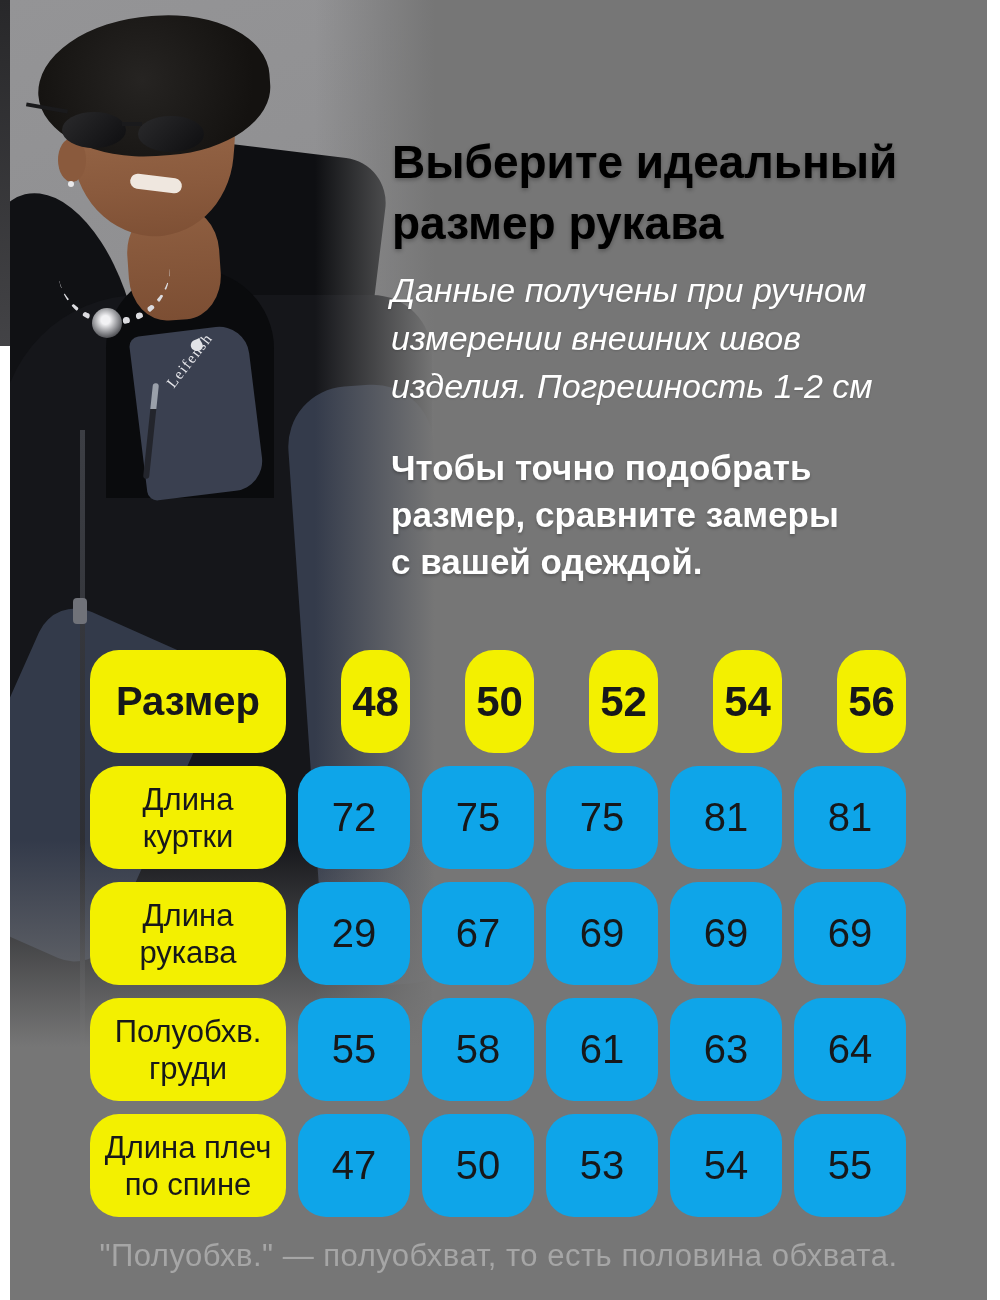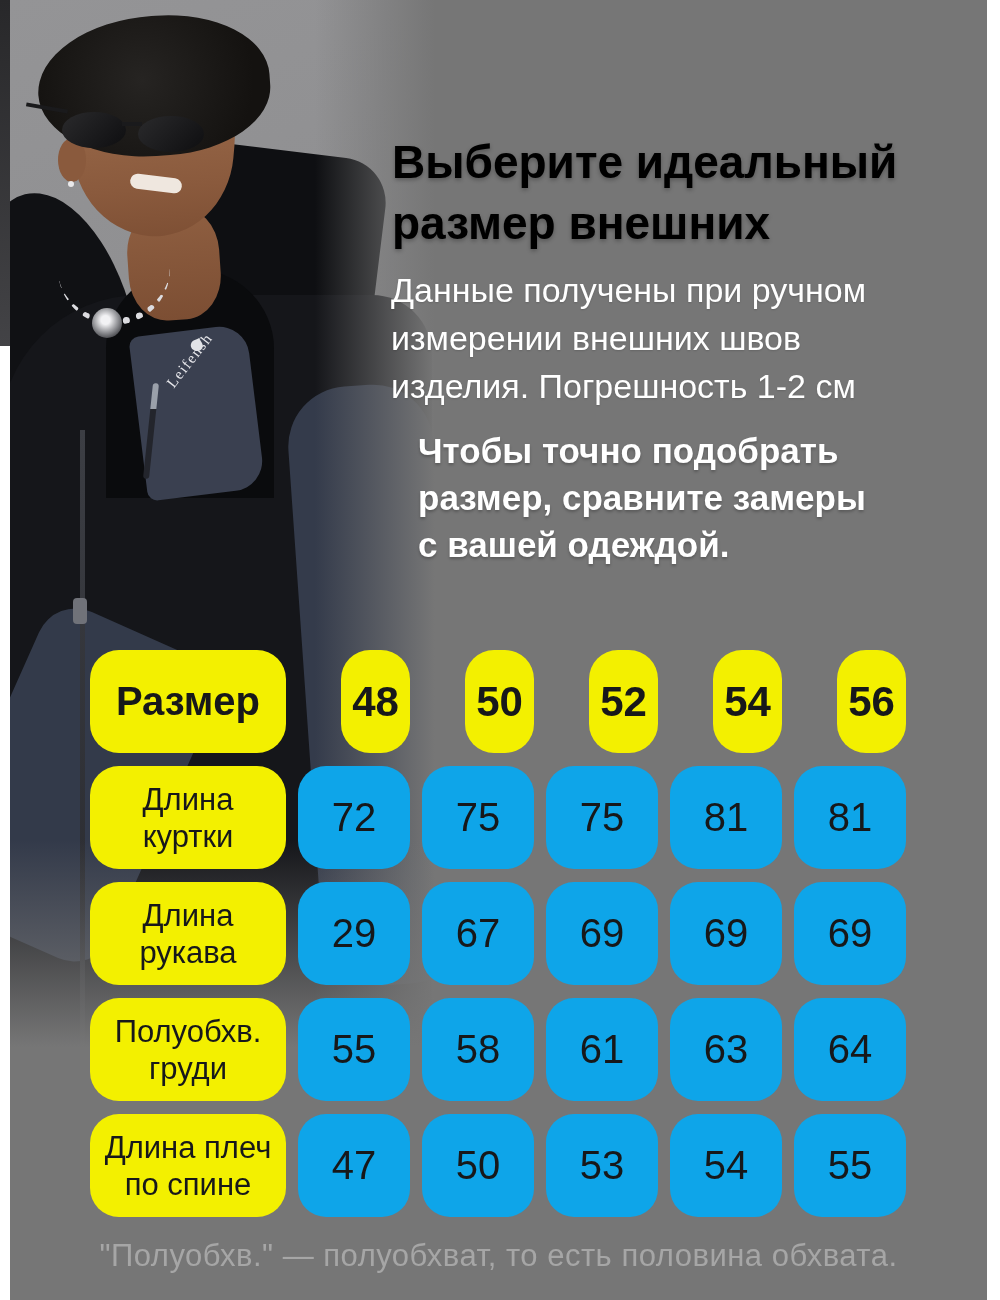--- a/index.html
+++ b/index.html
@@ -45,23 +45,23 @@
   .glasses-arm{left:16px;top:106px;width:42px;height:4px;background:#1a1a1c;transform:rotate(10deg);}
   .smile{left:120px;top:176px;width:52px;height:15px;background:#efe7df;border-radius:10px;transform:rotate(7deg);}
   .fade-r{right:0;top:0;width:130px;height:100%;background:linear-gradient(to right,rgba(118,118,118,0),#767676 92%);}
   .fade-b{left:0;bottom:0;width:100%;height:230px;background:linear-gradient(to bottom,rgba(118,118,118,0),#767676 90%);}
   
   .title{position:absolute;left:382px;top:132px;color:#000000;font-weight:700;font-size:46px;line-height:61px;
     text-shadow:0 2px 4px rgba(0,0,0,0.28);}
   .title div{white-space:nowrap;}
   .subtitle{position:absolute;left:381px;top:266px;color:#ffffff;font-weight:400;font-size:34px;line-height:48px;
     text-shadow:0 1px 2px rgba(0,0,0,0.15);}
-  .subtitle div{white-space:nowrap;}
-  .cta{position:absolute;left:381px;top:427px;color:#ffffff;font-weight:700;font-size:35px;line-height:47px;
-    text-shadow:0 2px 3px rgba(0,0,0,0.25);margin-left:27px;}
+  .subtitle div{white-space:nowrap;font-style:italic;}
+  .cta{position:absolute;left:381px;top:444px;color:#ffffff;font-weight:700;font-size:35px;line-height:47px;
+    text-shadow:0 2px 3px rgba(0,0,0,0.25);}
   .cta div{white-space:nowrap;}
   
   .size-table{position:absolute;left:80px;top:650px;display:grid;
     grid-template-columns:196px 112px 112px 112px 112px 112px;
     grid-auto-rows:103px;column-gap:12px;row-gap:13px;}
   .cell{display:flex;align-items:center;justify-content:center;text-align:center;color:#17181a;}
   .ycell{background:#f3f000;border-radius:29px;}
   .wcell{background:#0ea5e9;border-radius:28px;}
   .hlabel{font-size:40px;font-weight:700;}
   .hsize{font-size:42px;font-weight:700;margin-left:43px;}
@@ -102,21 +102,21 @@
     <div class="glasses-l"></div>
     <div class="glasses-r"></div>
     <div class="glasses-bridge"></div>
     <div class="smile"></div>
     <div class="fade-r"></div>
     <div class="fade-b"></div>
   </div>
 
   <div class="title">
     <div>Выберите идеальный</div>
-    <div>размер внешних</div>
+    <div>размер рукава</div>
   </div>
   <div class="subtitle">
     <div>Данные получены при ручном</div>
     <div>измерении внешних швов</div>
     <div>изделия. Погрешность 1-2 см</div>
   </div>
   <div class="cta">
     <div>Чтобы точно подобрать</div>
     <div>размер, сравните замеры</div>
     <div>с вашей одеждой.</div>

